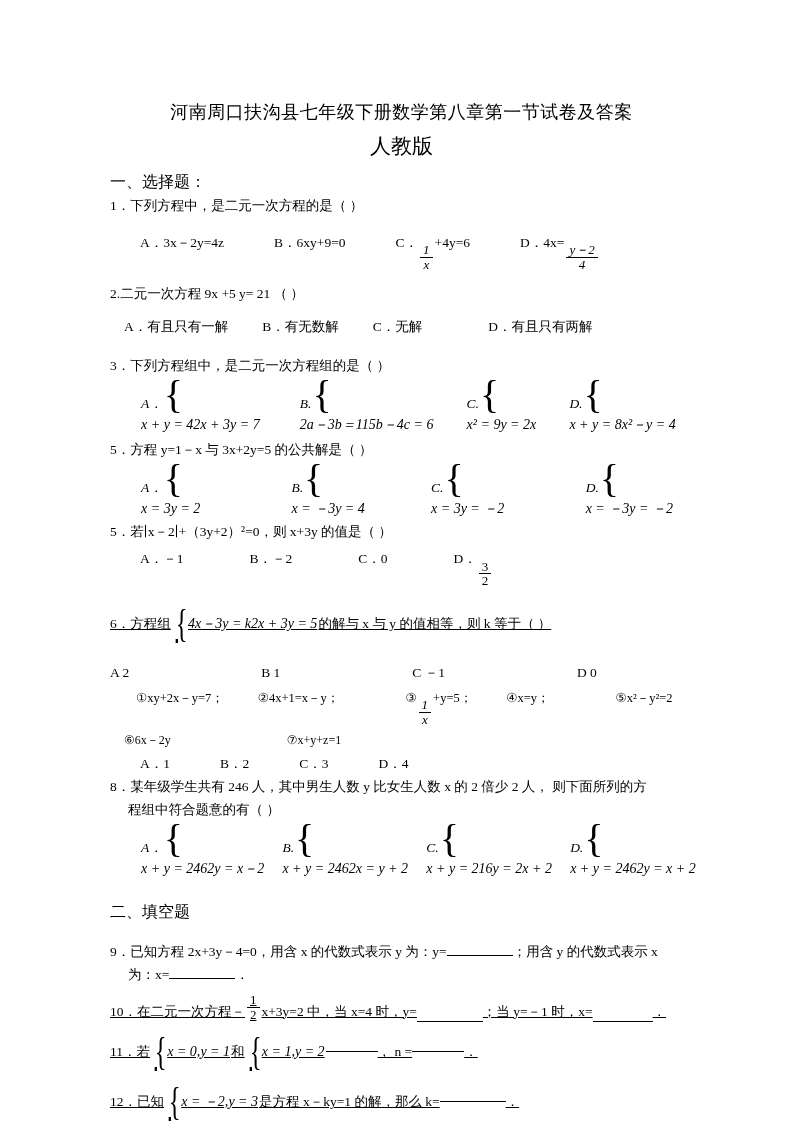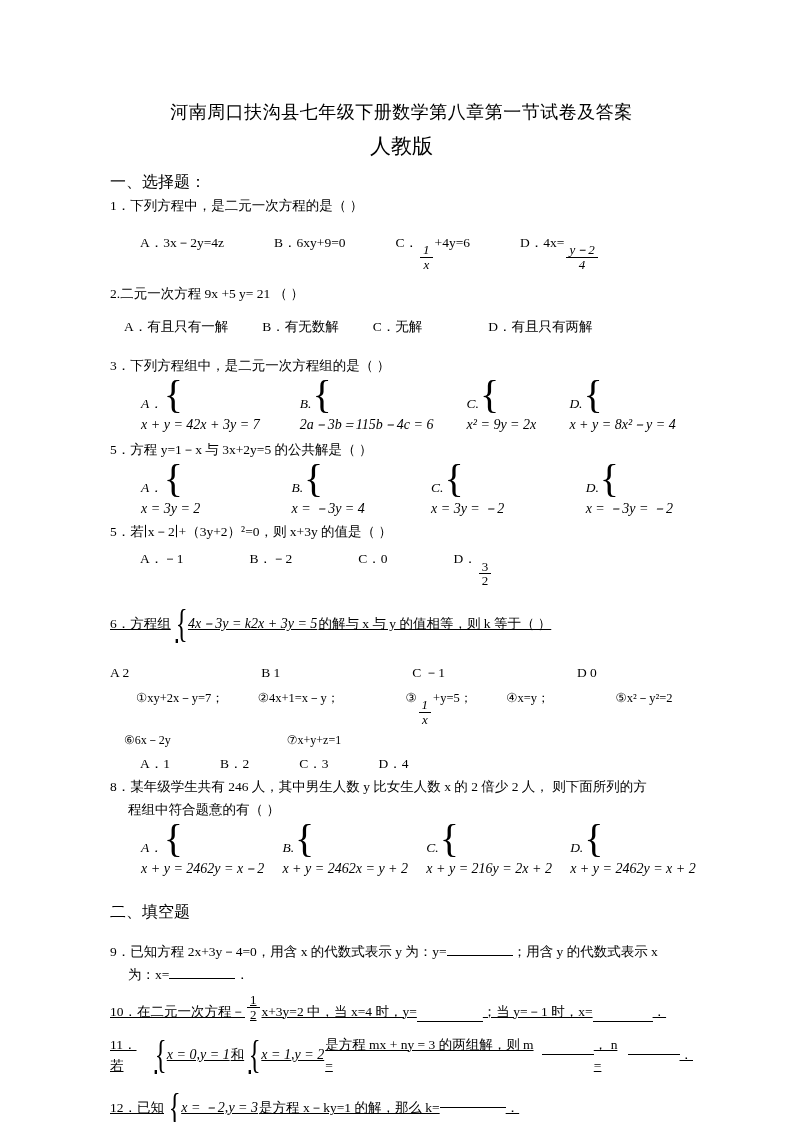--- a/index.html
+++ b/index.html
@@ -324,21 +324,20 @@
         </span>
       </span>
     <span>和</span>
     <span class="sys">
         <span class="brace">{</span>
         <span class="rows">
           <span>x = 1,</span>
           <span>y = 2</span>
         </span>
       </span>
-    <span>是方程 mx + ny = 3 的两组解，则 m =</span>
       <span class="blank-s"></span>
       <span>，  n =</span>
       <span class="blank-s"></span>
       <span>．</span>
   </div>
 
   <div class="q row-flex" style="margin-top:14px;align-items:center">
     <span>12．已知</span>
     <span class="sys">
         <span class="brace">{</span>

